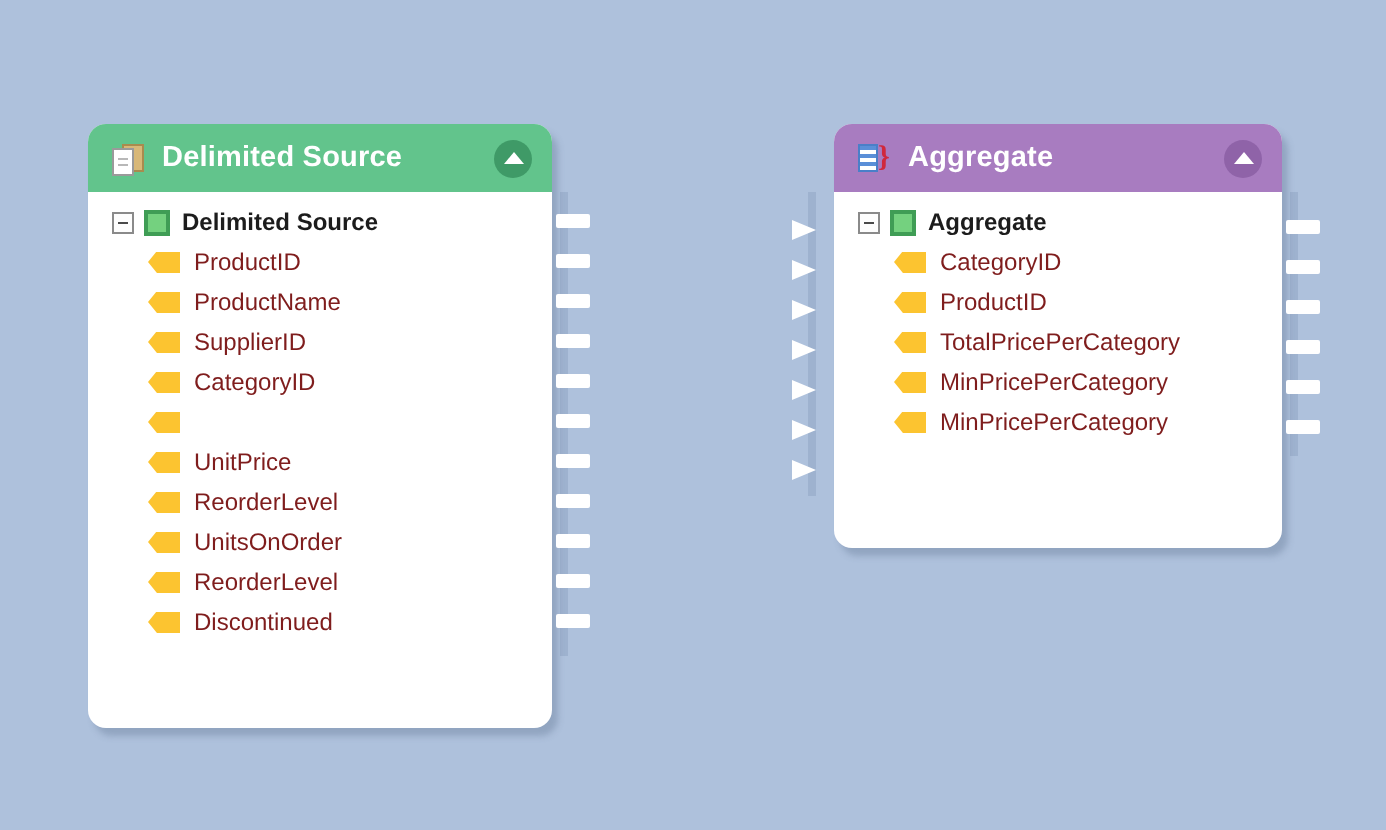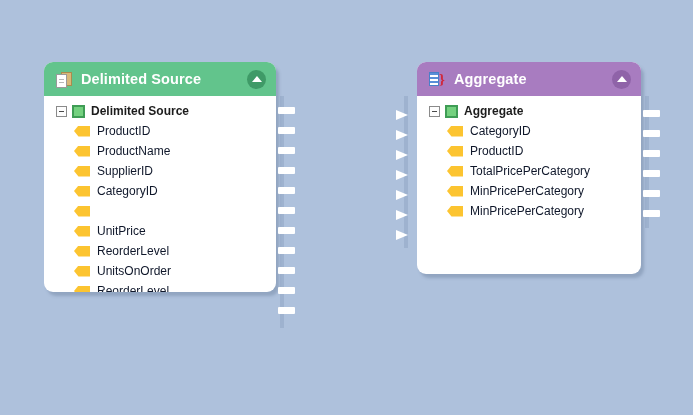--- a/index.html
+++ b/index.html
@@ -121,21 +121,21 @@
   .field-tag {
     width: 16px;
     height: 11px;
     flex: 0 0 16px;
     background: #fcc430;
     margin-right: 7px;
     clip-path: polygon(0% 50%, 28% 0%, 100% 0%, 100% 100%, 28% 100%);
   }
   .field-label {
     font-size: 12px;
-    color: #0f172a;
+    color: #7f1d1d;
   }
 
   
   .stub {
     position: absolute;
     width: 17px;
     height: 7px;
     background: #ffffff;
     border-radius: 1px;
   }
@@ -201,21 +201,21 @@
     font-family: "Liberation Serif", serif;
   }
 </style>
 </head>
 <body>
 
 <div id="canvas">
 
   <div class="rail" style="left:280px; top:96px; height:232px;"></div>
 
-  <div class="node" style="left:44px; top:62px; width:232px; height:230px;">
+  <div class="node" style="left:44px; top:62px; width:232px; height:302px;">
 
     <div class="node-header green">
       <span class="header-icon">
         <span class="ico-doc-back"></span>
         <span class="ico-doc-front"></span>
       </span>
       <span class="header-title">Delimited Source</span>
       <span class="collapse-btn green">
         <span class="caret"></span>
       </span>
@@ -255,20 +255,24 @@
         <span class="field-tag"></span>
         <span class="field-label">ReorderLevel</span>
       </div>
       <div class="tree-field">
         <span class="field-tag"></span>
         <span class="field-label">UnitsOnOrder</span>
       </div>
       <div class="tree-field">
         <span class="field-tag"></span>
         <span class="field-label">ReorderLevel</span>
+      </div>
+      <div class="tree-field">
+        <span class="field-tag"></span>
+        <span class="field-label">Discontinued</span>
       </div>
     </div>
   </div>
 
   <div class="stub" style="left:278px; top:107px;"></div>
   <div class="stub" style="left:278px; top:127px;"></div>
   <div class="stub" style="left:278px; top:147px;"></div>
   <div class="stub" style="left:278px; top:167px;"></div>
   <div class="stub" style="left:278px; top:187px;"></div>
   <div class="stub" style="left:278px; top:207px;"></div>

